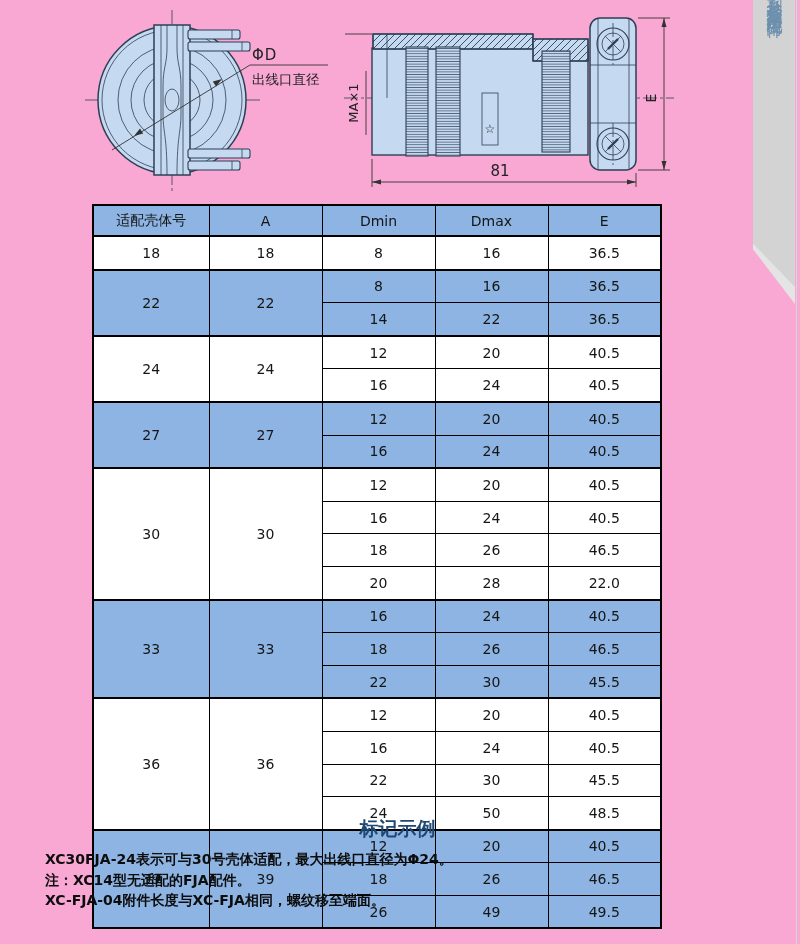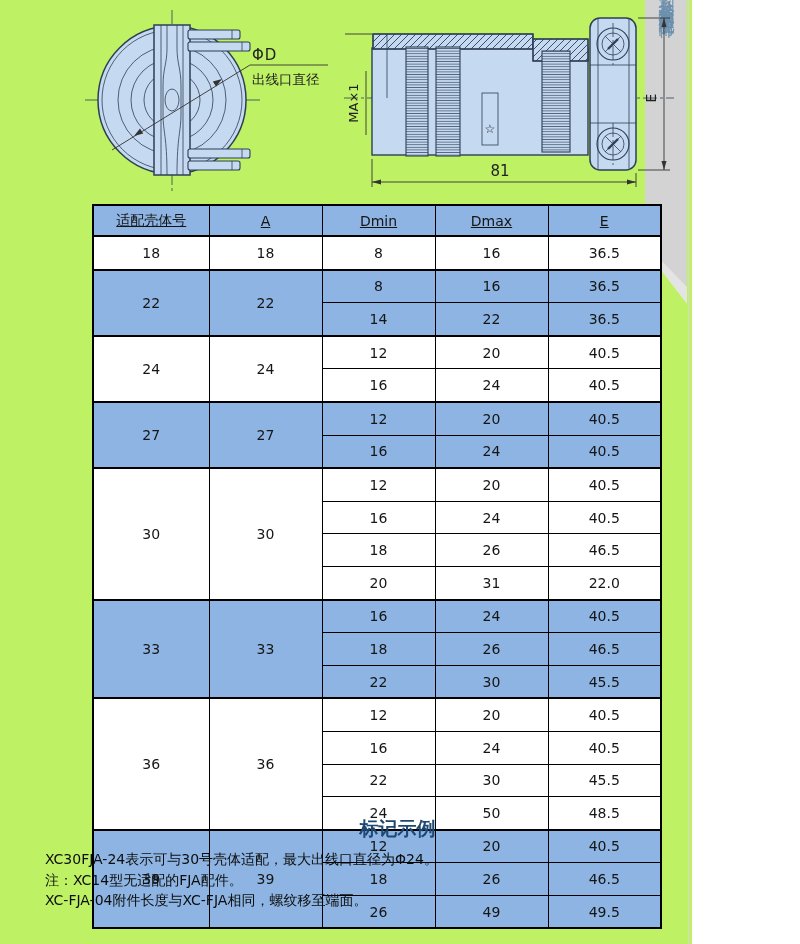--- a/index.html
+++ b/index.html
@@ -6,21 +6,21 @@
     --row-shaded:#8db4e2;
     --banner-bg:#d3d3d3;
     --banner-shadow:#e4e4e4;
     --banner-text:#6d90ae;
     --heading-color:#1d4872;
     --draw-fill:#c5d9f1;
     --draw-line:#2e3f54;
     --ink:#1a1a1a;
   }
   html,body{margin:0;padding:0;background:#fff;}
-  .page{position:relative;width:692px;height:944px;background:#bef264;overflow:hidden;
+  .page{position:relative;width:800px;height:944px;background:#f9a8d4;overflow:hidden;
         font-family:"DejaVu Sans","Liberation Sans",sans-serif;color:var(--ink);}
   .edge-line{position:absolute;top:0;right:3px;width:1px;height:100%;background:#d6d6d6;}
 
   
   .banner-shadow{position:absolute;top:0;right:5px;width:42px;height:304px;background:var(--banner-shadow);
         clip-path:polygon(0 0,100% 0,100% 100%,0 82%);}
   .banner{position:absolute;top:0;right:5px;width:42px;height:290px;background:var(--banner-bg);
         clip-path:polygon(0 0,100% 0,100% 99%,0 84%);}
   .banner-text{position:absolute;top:-16px;left:50%;transform:translateX(-50%);
         writing-mode:vertical-rl;text-orientation:upright;font-size:16px;letter-spacing:2px;
@@ -35,30 +35,30 @@
   .d-center{fill:none;stroke:var(--draw-line);stroke-width:0.8;stroke-dasharray:14 3 3 3;}
   .d-dim{fill:none;stroke:#333;stroke-width:0.9;}
   .d-arrow{fill:#333;stroke:none;}
   .d-text{fill:#222;font-family:"DejaVu Sans","Liberation Sans",sans-serif;}
 
   
   .spec-table{position:absolute;left:92px;top:204px;width:568px;border-collapse:collapse;
         table-layout:fixed;text-align:center;font-size:14px;color:#151515;border:2px solid #000;}
   .spec-table th,.spec-table td{border:1px solid #000;padding:0;font-weight:normal;height:31.6px;
         font-family:"DejaVu Sans","Liberation Sans",sans-serif;}
-  .spec-table thead th{height:29px;background:var(--row-shaded);text-decoration:underline;}
+  .spec-table thead th{height:29px;background:var(--row-shaded);}
   .spec-table thead th{border-bottom-width:2px;}
   .spec-table tr.group-start td{border-top-width:2px;}
   .spec-table tr.shaded td{background:var(--row-shaded);}
   .spec-table tr.plain td{background:#fff;}
 
   
   .notes{position:absolute;left:45px;top:816px;width:705px;}
   .notes-heading{font-size:19px;font-weight:bold;color:var(--heading-color);margin:0 0 7px 0;text-align:center;}
-  .note-line{font-size:14px;line-height:20.6px;color:#0d0d0d;}
+  .note-line{font-size:14px;line-height:20.6px;color:#0d0d0d;font-weight:bold;}
 </style>
 </head>
 <body>
 
 <div class="page">
 
   <div class="edge-line"></div>
 
   <div class="banner-shadow"></div>
   <div class="banner">
@@ -252,21 +252,21 @@
           <td>24</td>
           <td>40.5</td>
         </tr>
         <tr class="plain">
           <td>18</td>
           <td>26</td>
           <td>46.5</td>
         </tr>
         <tr class="plain">
           <td>20</td>
-          <td>31</td>
+          <td>28</td>
           <td>22.0</td>
         </tr>
         <tr class="shaded group-start">
           <td rowspan="3">33</td>
           <td rowspan="3">33</td>
           <td>16</td>
           <td>24</td>
           <td>40.5</td>
         </tr>
         <tr class="shaded">

